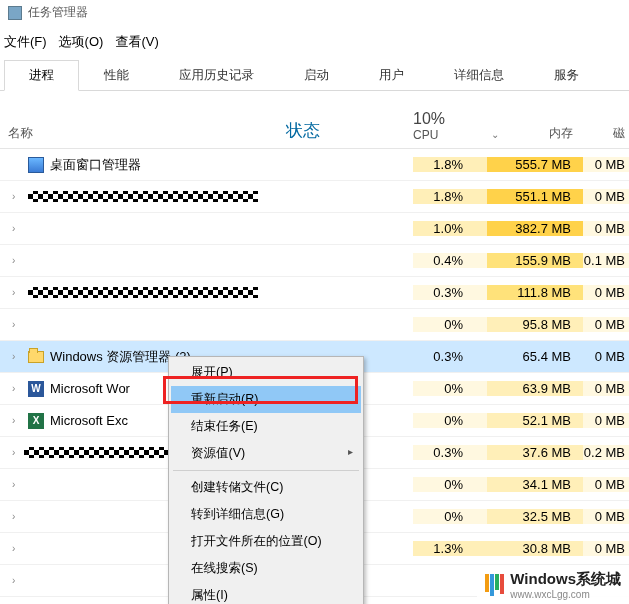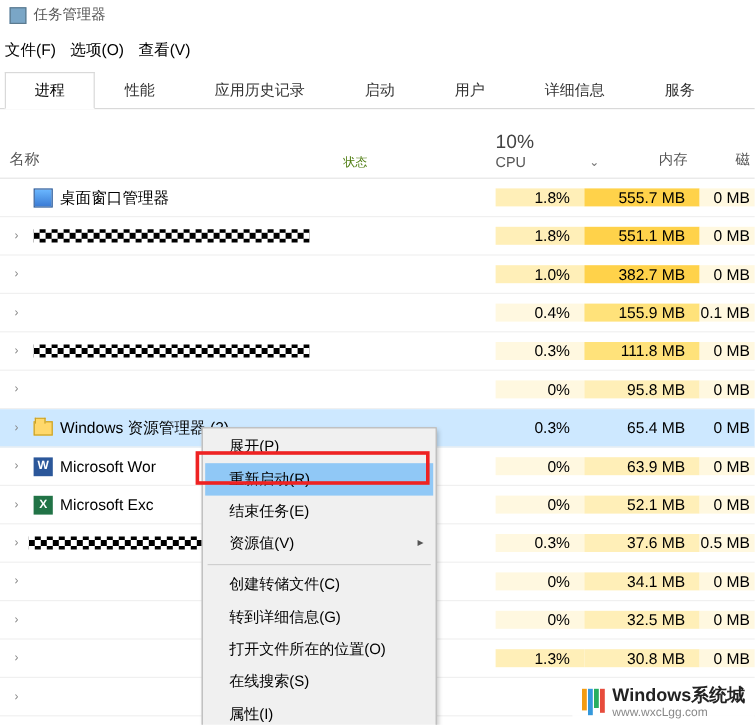--- a/index.html
+++ b/index.html
@@ -7,34 +7,34 @@
   .window { width: 100%; height: 100%; }
   .titlebar { display: flex; align-items: center; gap: 6px; padding: 4px 8px; font-size: 12px; color: #555; }
   .titlebar .icon-box { width: 14px; height: 14px; background: #7aa6c6; border: 1px solid #5c7b8f; display: inline-block; }
   .menubar { display: flex; gap: 4px; padding: 6px 0; font-size: 13px; }
   .menubar > div { padding: 2px 4px; }
   .tabbar { display: flex; border-bottom: 1px solid #d9d9d9; padding: 0 4px; font-size: 12.5px; }
   .tab { padding: 6px 24px; color: #333; border: 1px solid transparent; position: relative; top: 1px; }
   .tab.active { border: 1px solid #d9d9d9; border-bottom: 1px solid #fff; background: #fff; color: #000; }
   .headers { display: flex; border-bottom: 1px solid #e5e5e5; align-items: flex-end; height: 58px; }
   .col-name { flex: 0 0 278px; padding: 0 8px 6px 8px; font-size: 12.5px; color: #555; display: flex; align-items: flex-end; }
-  .col-status { flex: 0 0 135px; padding: 0 8px 6px 8px; font-size: 10px; color: #4d7c0f; display: flex; align-items: flex-end; text-align: center; }
+  .col-status { flex: 0 0 135px; padding: 0 8px 6px 8px; font-size: 17px; color: #0369a1; display: flex; align-items: flex-end; text-align: center; }
   .col-cpu { flex: 0 0 74px; text-align: left; padding: 4px 10px 6px 0; position: relative; }
   .col-mem { flex: 0 0 96px; text-align: right; padding: 4px 10px 6px 0; position: relative; }
   .col-last { flex: 0 0 46px; text-align: right; padding: 4px 4px 6px 0; }
   .col-cpu .pct, .col-mem .pct { font-size: 16px; color: #444; }
   .col-cpu .lbl, .col-mem .lbl, .col-last .lbl { font-size: 12px; color: #555; }
   .chev { position: absolute; left: 4px; top: 8px; color: #777; font-size: 10px; }
   .rows { }
   .row { display: flex; align-items: center; height: 32px; border-bottom: 1px solid #f0f0f0; }
   .row .name-cell { flex: 0 0 413px; display: flex; align-items: center; padding-left: 12px; gap: 6px; position: relative; overflow: hidden; }
   .row .name-cell .expand { width: 10px; color: #888; font-size: 10px; }
   .row .icon { width: 16px; height: 16px; flex-shrink: 0; display: inline-flex; align-items: center; justify-content: center; }
   .row .proc-name { white-space: nowrap; }
-  .row .cpu-cell { flex: 0 0 74px; text-align: right; padding-right: 12px; }
+  .row .cpu-cell { flex: 0 0 74px; text-align: right; padding-right: 24px; }
   .row .mem-cell { flex: 0 0 96px; text-align: right; padding-right: 12px; }
   .row .last-cell { flex: 0 0 46px; text-align: right; padding-right: 4px; white-space: nowrap; }
   .heat-0 { background: #fff8e0; }
   .heat-1 { background: #ffefb8; }
   .heat-2 { background: #ffe27a; }
   .heat-3 { background: #ffd24a; }
   .row.selected { background: #cde8ff; }
   .row.selected .cpu-cell, .row.selected .mem-cell, .row.selected .last-cell { background: transparent; }
   .obscured { width: 230px; height: 36px; background-image:
     repeating-conic-gradient(#000 0% 25%, #fff 0% 50%);
@@ -196,21 +196,21 @@
       <div class="last-cell heat-0">0 MB</div>
     </div>
 
     <div class="row">
       <div class="name-cell">
         <span class="expand">›</span>
         <span class="obscured" style="position:absolute; top:-2px; left:22px; height:130px; z-index:5;"></span>
       </div>
       <div class="cpu-cell heat-0">0.3%</div>
       <div class="mem-cell heat-1">37.6 MB</div>
-      <div class="last-cell heat-0">0.5 MB</div>
+      <div class="last-cell heat-0">0.2 MB</div>
     </div>
     <div class="row">
       <div class="name-cell">
           <span class="expand">›</span>
         </div>
       <div class="cpu-cell heat-0">0%</div>
       <div class="mem-cell heat-1">34.1 MB</div>
       <div class="last-cell heat-0">0 MB</div>
     </div>
     <div class="row">

